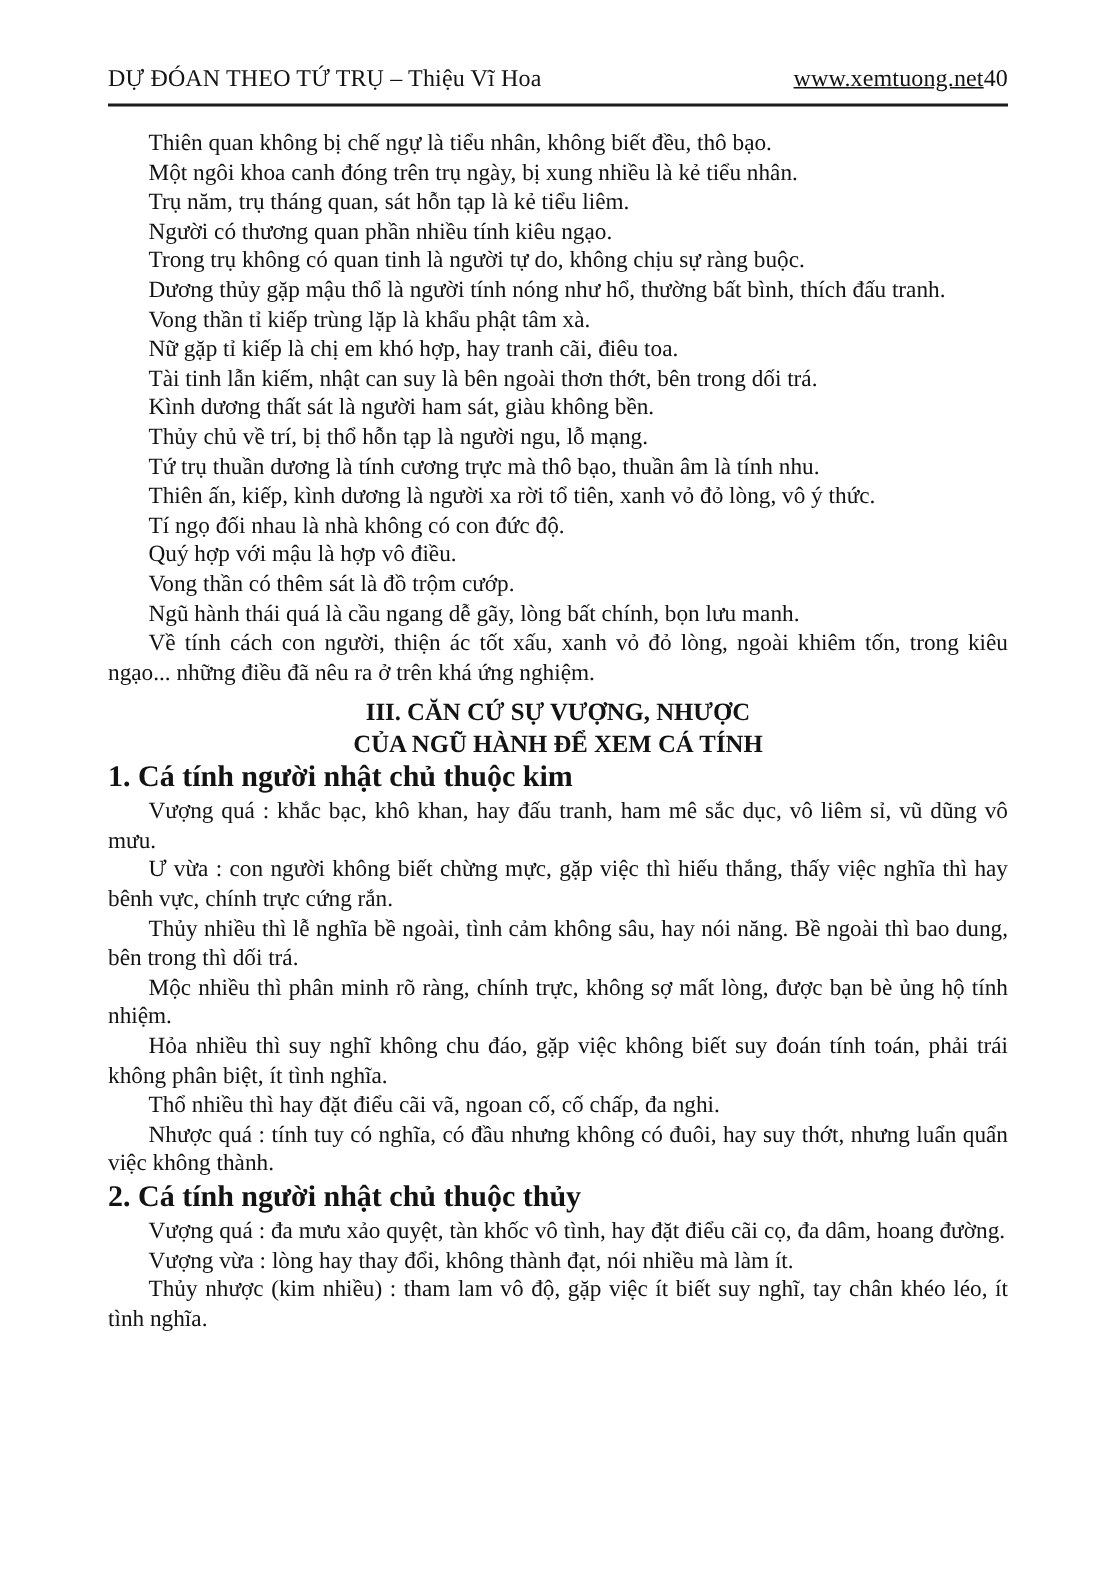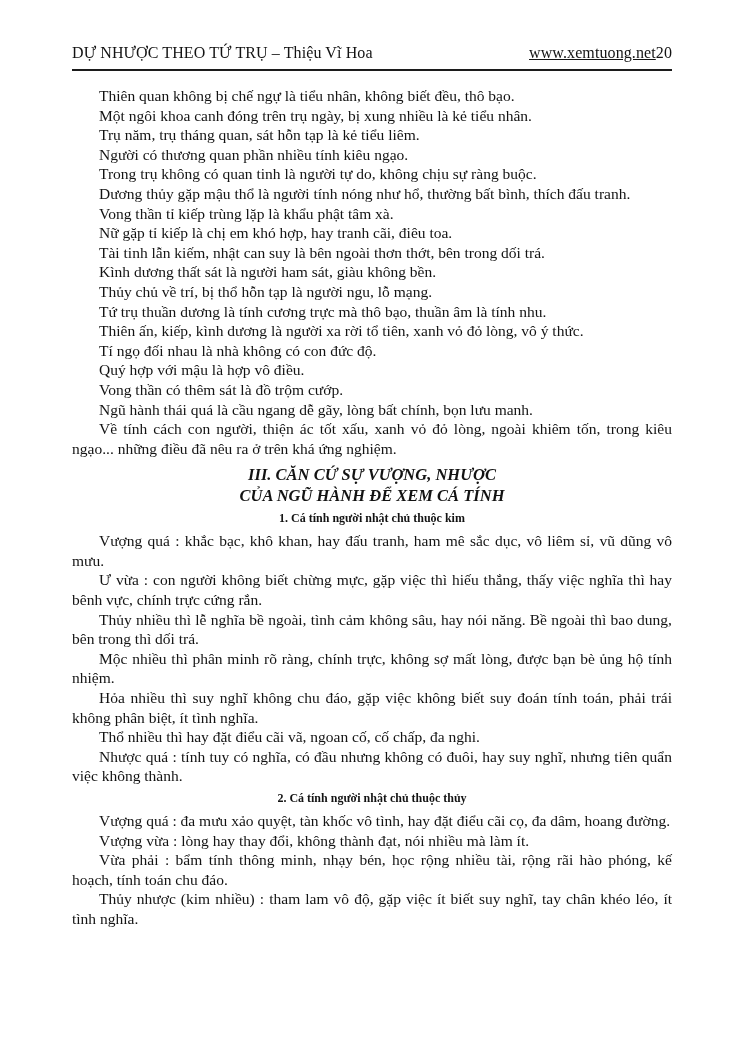--- a/index.html
+++ b/index.html
@@ -24,37 +24,37 @@
     margin-top:15px;
     font-size:15.5px;
     line-height:19.6px;
     text-align:justify;
   }
   .para { margin:0; text-indent:27px;font-family:Liberation Serif, serif; }
   .h-main {
     font-weight:bold; text-align:center; text-indent:0;
     font-size:16.5px; line-height:21px; margin:0;
   }
-  .h-main-group { margin:6px 0 2px 0;font-style:italic; }
+  .h-main-group { margin:6px 0 2px 0; }
   .h-sub {
-    font-weight:bold; text-align:center; text-indent:0;
-    font-size:12px; line-height:21px; margin:2px 0 2px 0;
+    font-weight:bold; text-indent:0;
+    font-size:20px; line-height:21px; margin:2px 0 2px 0;
   }
 </style>
 </head>
 <body>
 
 <div class="page">
   <div class="inner">
 
     <div class="header-row">
-      <span>DỰ NHƯỢC THEO TỨ TRỤ – Thiệu Vĩ Hoa</span>
+      <span>DỰ ĐÓAN THEO TỨ TRỤ – Thiệu Vĩ Hoa</span>
       <span class="header-right">
         <span class="site-link">www.xemtuong.net</span>
-        <span>20</span>
+        <span>40</span>
       </span>
     </div>
     <hr class="rule">
 
     <div class="body-text">
       <p class="para">Thiên quan không bị chế ngự là tiểu nhân, không biết đều, thô bạo.</p>
       <p class="para">Một ngôi khoa canh đóng trên trụ ngày, bị xung nhiều là kẻ tiểu nhân.</p>
       <p class="para">Trụ năm, trụ tháng quan, sát hỗn tạp là kẻ tiểu liêm.</p>
       <p class="para">Người có thương quan phần nhiều tính kiêu ngạo.</p>
       <p class="para">Trong trụ không có quan tinh là người tự do, không chịu sự ràng buộc.</p>
@@ -78,24 +78,23 @@
       </div>
 
       <p class="h-sub">1. Cá tính người nhật chủ thuộc kim</p>
 
       <p class="para">Vượng quá : khắc bạc, khô khan, hay đấu tranh, ham mê sắc dục, vô liêm sỉ, vũ dũng vô mưu.</p>
       <p class="para">Ư vừa : con người không biết chừng mực, gặp việc thì hiếu thắng, thấy việc nghĩa thì hay bênh vực, chính trực cứng rắn.</p>
       <p class="para">Thủy nhiều thì lễ nghĩa bề ngoài, tình cảm không sâu, hay nói năng. Bề ngoài thì bao dung, bên trong thì dối trá.</p>
       <p class="para">Mộc nhiều thì phân minh rõ ràng, chính trực, không sợ mất lòng, được bạn bè ủng hộ tính nhiệm.</p>
       <p class="para">Hỏa nhiều thì suy nghĩ không chu đáo, gặp việc không biết suy đoán tính toán, phải trái không phân biệt, ít tình nghĩa.</p>
       <p class="para">Thổ nhiều thì hay đặt điểu cãi vã, ngoan cố, cố chấp, đa nghi.</p>
-      <p class="para">Nhược quá : tính tuy có nghĩa, có đầu nhưng không có đuôi, hay suy nghĩ, nhưng tiên quẩn việc không thành.</p>
+      <p class="para">Nhược quá : tính tuy có nghĩa, có đầu nhưng không có đuôi, hay suy thớt, nhưng luẩn quẩn việc không thành.</p>
 
       <p class="h-sub">2. Cá tính người nhật chủ thuộc thủy</p>
 
       <p class="para">Vượng quá : đa mưu xảo quyệt, tàn khốc vô tình, hay đặt điểu cãi cọ, đa dâm, hoang đường.</p>
       <p class="para">Vượng vừa : lòng hay thay đổi, không thành đạt, nói nhiều mà làm ít.</p>
-      <p class="para">Vừa phải : bẩm tính thông minh, nhạy bén, học rộng nhiều tài, rộng rãi hào phóng, kế hoạch, tính toán chu đáo.</p>
       <p class="para">Thủy nhược (kim nhiều) : tham lam vô độ, gặp việc ít biết suy nghĩ, tay chân khéo léo, ít tình nghĩa.</p>
     </div>
 
   </div>
 </div>
 
 </body></html>

